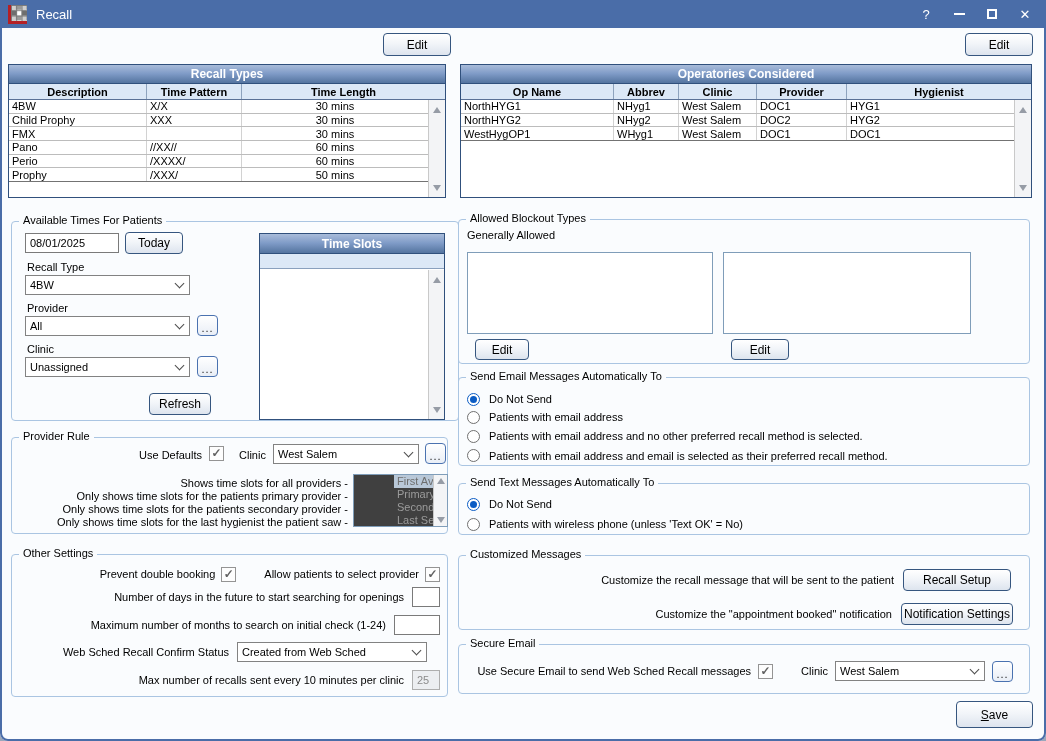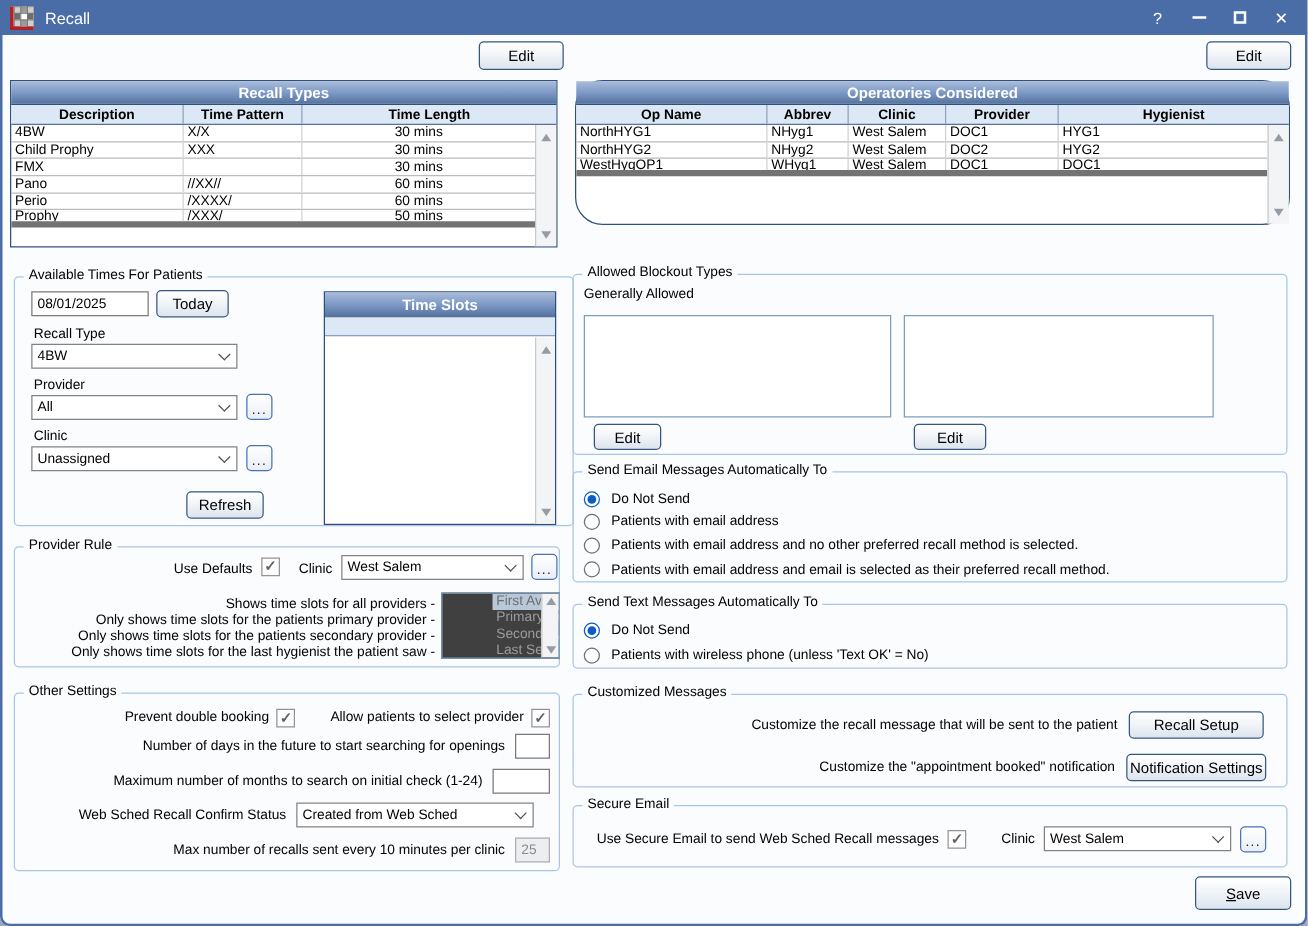--- a/index.html
+++ b/index.html
@@ -63,21 +63,21 @@
   .odt-title { height:19px; background:linear-gradient(180deg,#a9bcda 0%,#7f9bc7 48%,#54749f 100%);
                color:#fff; font-weight:bold; font-size:12px; text-align:center; line-height:19px;
                border-bottom:1px solid #30507c; }
   .odt-head { display:flex; height:16px; background:#dce8f6; border-bottom:1px solid #5a7196;
               font-weight:bold; font-size:11px; }
   .odt-head .hc { display:flex; align-items:center; justify-content:center;
                   border-right:1px solid #8ea3bd; height:100%; }
   .odt-head .hc:last-child { border-right:none; }
   .odt-rows { position:absolute; left:0; right:17px; top:35px; bottom:0; overflow:hidden; }
   .r { display:flex; height:13.7px; border-bottom:1px solid #bcbcbc; font-size:11px; }
-  .r:last-child { border-bottom:5px solid #737373; }
+  .r:last-child { border-bottom:1px solid #737373; }
   .r .c { display:flex; align-items:center; padding-left:3px; height:100%;
           border-right:1px solid #d2d2d2; overflow:hidden; white-space:nowrap; }
   .r .c:last-child { border-right:none; }
   .c.center { justify-content:center; padding-left:0; }
   .vsb { position:absolute; right:0; top:35px; bottom:0; width:17px; background:#f3f4f6;
          border-left:1px solid #c9c9c9; cursor:pointer; }
   .sb-btn { position:absolute; left:0; width:100%; height:15px; display:flex; align-items:center; justify-content:center; }
   .sb-btn.up { top:2px; } .sb-btn.dn { bottom:2px; }
   .tri-up { width:0; height:0; border-left:4px solid transparent; border-right:4px solid transparent;
             border-bottom:6px solid #969ca6; }
@@ -164,21 +164,21 @@
     <div class="vsb">
       <div class="sb-btn up">
           <span class="tri-up"></span>
         </div>
       <div class="sb-btn dn">
           <span class="tri-dn"></span>
         </div>
     </div>
   </div>
 
-  <div class="odt" style="left:460px;top:64px;width:572px;height:116px;border-radius:22px;">
+  <div class="odt" style="left:460px;top:64px;width:572px;height:134px;">
     <div class="odt-title">Operatories Considered</div>
     <div class="odt-head">
       <div class="hc" style="width:153px;">Op Name</div>
       <div class="hc" style="width:65px;">Abbrev</div>
       <div class="hc" style="width:78px;">Clinic</div>
       <div class="hc" style="width:90px;">Provider</div>
       <div class="hc" style="flex:1;">Hygienist</div>
     </div>
     <div class="odt-rows">
       <div class="r">

